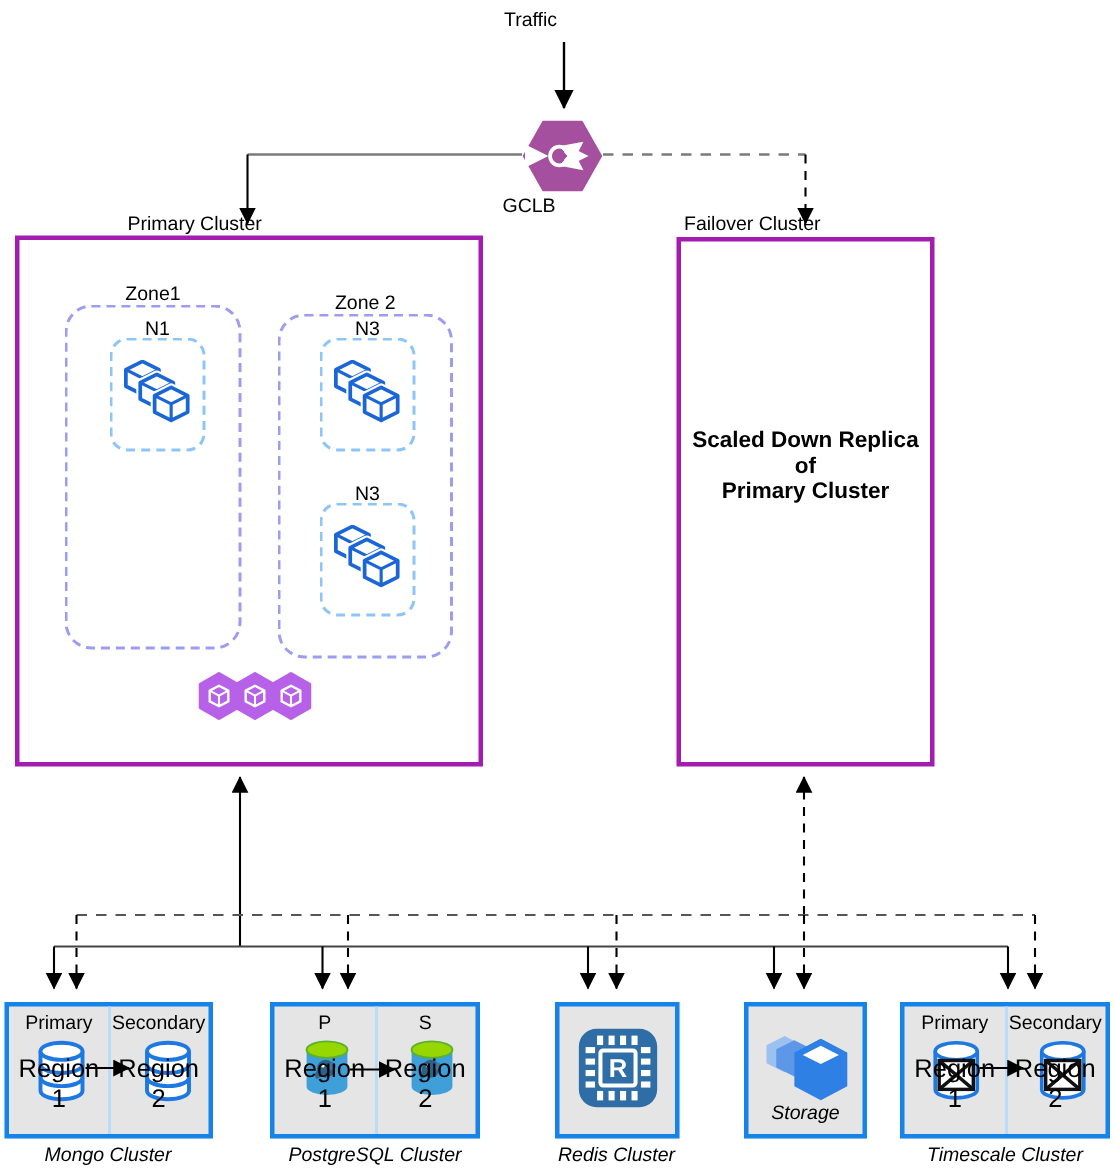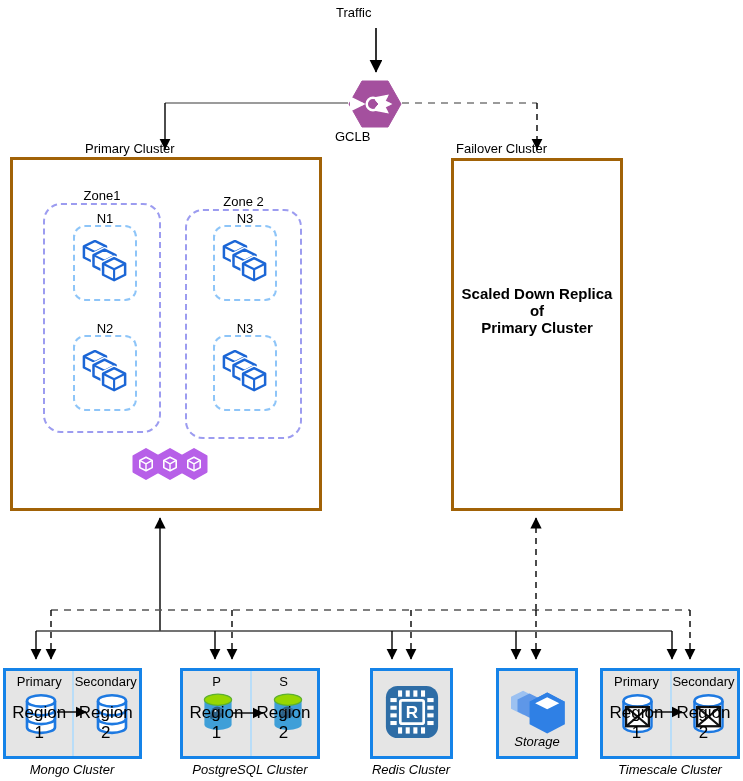--- a/index.html
+++ b/index.html
@@ -4,21 +4,21 @@
 <style>
   html,body{margin:0;padding:0;background:#ffffff;}
   .stage{
     position:relative;width:743px;height:781px;background:#ffffff;
     font-family:"Liberation Sans","DejaVu Sans",sans-serif;color:#000;
     overflow:hidden;
   }
   .wires{position:absolute;left:0;top:0;width:743px;height:781px;z-index:4;pointer-events:none;}
   .lbl{position:absolute;font-size:13px;line-height:14px;z-index:6;}
   .cluster{
-    position:absolute;border:3px solid #a16207;background:#fff;box-sizing:border-box;z-index:2;
+    position:absolute;border:3px solid #a21caf;background:#fff;box-sizing:border-box;z-index:2;
   }
   .zone{
     position:absolute;border:2px dashed #9c9cf0;border-radius:18px;box-sizing:border-box;z-index:2;
   }
   .zone-label{position:absolute;width:100%;text-align:center;top:-17px;font-size:13px;}
   .node{
     position:absolute;border:2px dashed #8ec5f8;border-radius:12px;box-sizing:border-box;
     display:flex;align-items:center;justify-content:center;
   }
   .node-label{position:absolute;width:100%;text-align:center;top:-16px;font-size:13px;}
@@ -100,35 +100,20 @@
   <div class="lbl" style="left:85px;top:142px;width:160px;">Primary Cluster</div>
   <div class="lbl" style="left:456px;top:142px;width:160px;">Failover Cluster</div>
 
   <div class="cluster" style="left:10px;top:157px;width:312px;height:354px;">
 
     <div class="zone" style="left:30px;top:43px;width:118px;height:230px;">
       <div class="zone-label">Zone1</div>
     </div>
     <div class="node" style="left:60px;top:65px;width:64px;height:76px;">
       <div class="node-label">N1</div>
-      <svg width="46" height="46" viewBox="0 0 48 48">
-        <g>
-          <polygon points="13.5,1 25,6.75 25,18.25 13.5,24 2,18.25 2,6.75" fill="#fff" stroke="#1b66d6" stroke-width="2.6" stroke-linejoin="round"></polygon>
-          <path d="M13.5,12.5 L2,6.75 M13.5,12.5 L25,6.75 M13.5,12.5 L13.5,24" stroke="#1b66d6" stroke-width="2.2" fill="none"></path>
-          <polygon points="23.5,10 35,15.75 35,27.25 23.5,33 12,27.25 12,15.75" fill="#fff" stroke="#fff" stroke-width="5.5" stroke-linejoin="round"></polygon>
-          <polygon points="23.5,10 35,15.75 35,27.25 23.5,33 12,27.25 12,15.75" fill="#fff" stroke="#1b66d6" stroke-width="2.6" stroke-linejoin="round"></polygon>
-          <path d="M23.5,21.5 L12,15.75 M23.5,21.5 L35,15.75 M23.5,21.5 L23.5,33" stroke="#1b66d6" stroke-width="2.2" fill="none"></path>
-          <polygon points="33.5,19 45,24.75 45,36.25 33.5,42 22,36.25 22,24.75" fill="#fff" stroke="#fff" stroke-width="5.5" stroke-linejoin="round"></polygon>
-          <polygon points="33.5,19 45,24.75 45,36.25 33.5,42 22,36.25 22,24.75" fill="#fff" stroke="#1b66d6" stroke-width="2.6" stroke-linejoin="round"></polygon>
-          <path d="M33.5,30.5 L22,24.75 M33.5,30.5 L45,24.75 M33.5,30.5 L33.5,42" stroke="#1b66d6" stroke-width="2.2" fill="none"></path>
-        </g>
-      </svg>
-    </div>
-    <div class="node" style="left:60px;top:175px;width:64px;height:76px;">
-      <div class="node-label">N2</div>
       <svg width="46" height="46" viewBox="0 0 48 48">
         <g>
           <polygon points="13.5,1 25,6.75 25,18.25 13.5,24 2,18.25 2,6.75" fill="#fff" stroke="#1b66d6" stroke-width="2.6" stroke-linejoin="round"></polygon>
           <path d="M13.5,12.5 L2,6.75 M13.5,12.5 L25,6.75 M13.5,12.5 L13.5,24" stroke="#1b66d6" stroke-width="2.2" fill="none"></path>
           <polygon points="23.5,10 35,15.75 35,27.25 23.5,33 12,27.25 12,15.75" fill="#fff" stroke="#fff" stroke-width="5.5" stroke-linejoin="round"></polygon>
           <polygon points="23.5,10 35,15.75 35,27.25 23.5,33 12,27.25 12,15.75" fill="#fff" stroke="#1b66d6" stroke-width="2.6" stroke-linejoin="round"></polygon>
           <path d="M23.5,21.5 L12,15.75 M23.5,21.5 L35,15.75 M23.5,21.5 L23.5,33" stroke="#1b66d6" stroke-width="2.2" fill="none"></path>
           <polygon points="33.5,19 45,24.75 45,36.25 33.5,42 22,36.25 22,24.75" fill="#fff" stroke="#fff" stroke-width="5.5" stroke-linejoin="round"></polygon>
           <polygon points="33.5,19 45,24.75 45,36.25 33.5,42 22,36.25 22,24.75" fill="#fff" stroke="#1b66d6" stroke-width="2.6" stroke-linejoin="round"></polygon>
           <path d="M33.5,30.5 L22,24.75 M33.5,30.5 L45,24.75 M33.5,30.5 L33.5,42" stroke="#1b66d6" stroke-width="2.2" fill="none"></path>

